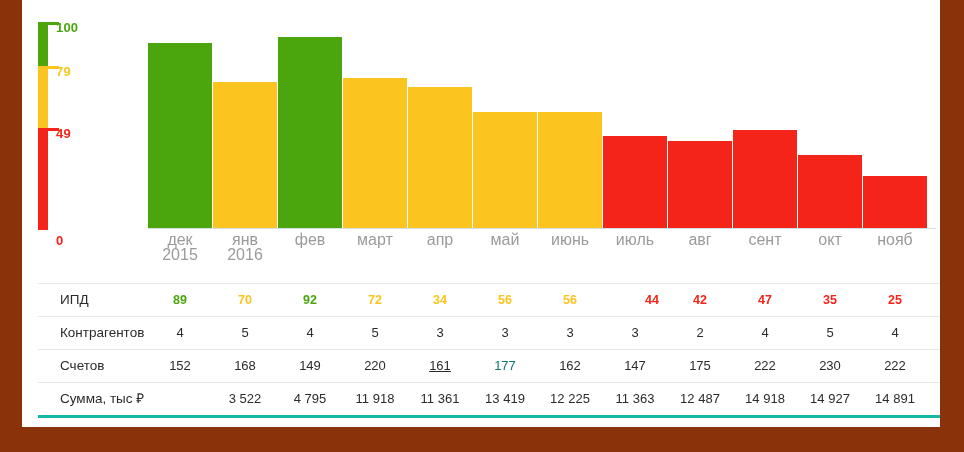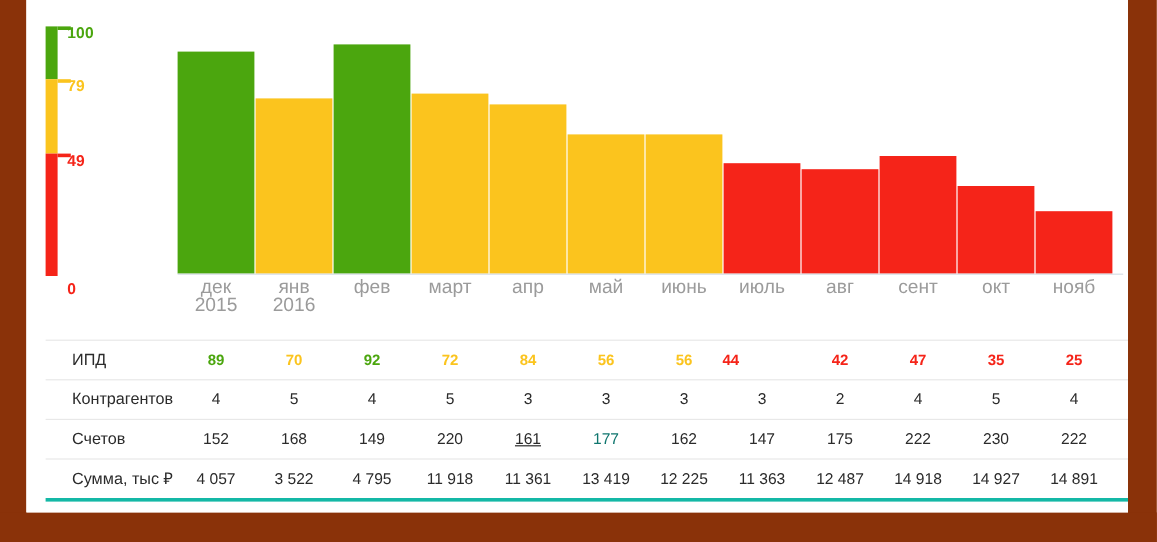--- a/index.html
+++ b/index.html
@@ -215,24 +215,24 @@
         <div class="xlabel" style="left: 715px;"><span>нояб</span></div>
       </div>
 
     <div class="table" id="table">
         <div class="trow">
           <div class="rowlabel">ИПД</div>
           <div class="cell ipd" style="left: 110px; color: rgb(75, 166, 14);">89</div>
           <div class="cell ipd" style="left: 175px; color: rgb(251, 196, 30);">70</div>
           <div class="cell ipd" style="left: 240px; color: rgb(75, 166, 14);">92</div>
           <div class="cell ipd" style="left: 305px; color: rgb(251, 196, 30);">72</div>
-          <div class="cell ipd" style="left: 370px; color: rgb(251, 196, 30);">84</div>
+          <div class="cell ipd" style="left: 370px; color: rgb(251, 196, 30);">34</div>
           <div class="cell ipd" style="left: 435px; color: rgb(251, 196, 30);">56</div>
           <div class="cell ipd" style="left: 500px; color: rgb(251, 196, 30);">56</div>
-          <div class="cell ipd" style="left: 539px; color: rgb(245, 36, 25);">44</div>
+          <div class="cell ipd" style="left: 582px; color: rgb(245, 36, 25);">44</div>
           <div class="cell ipd" style="left: 630px; color: rgb(245, 36, 25);">42</div>
           <div class="cell ipd" style="left: 695px; color: rgb(245, 36, 25);">47</div>
           <div class="cell ipd" style="left: 760px; color: rgb(245, 36, 25);">35</div>
           <div class="cell ipd" style="left: 825px; color: rgb(245, 36, 25);">25</div>
         </div>
         <div class="trow">
           <div class="rowlabel">Контрагентов</div>
           <div class="cell" style="left: 110px; color: rgb(43, 43, 43);">4</div>
           <div class="cell" style="left: 175px; color: rgb(43, 43, 43);">5</div>
           <div class="cell" style="left: 240px; color: rgb(43, 43, 43);">4</div>
@@ -256,21 +256,20 @@
           <div class="cell" style="left: 435px; color: #0f766e;">177</div>
           <div class="cell" style="left: 500px; color: rgb(43, 43, 43);">162</div>
           <div class="cell" style="left: 565px; color: rgb(43, 43, 43);">147</div>
           <div class="cell" style="left: 630px; color: rgb(43, 43, 43);">175</div>
           <div class="cell" style="left: 695px; color: rgb(43, 43, 43);">222</div>
           <div class="cell" style="left: 760px; color: rgb(43, 43, 43);">230</div>
           <div class="cell" style="left: 825px; color: rgb(43, 43, 43);">222</div>
         </div>
         <div class="trow">
           <div class="rowlabel">Сумма, тыс ₽</div>
-          <div class="cell wide" style="left: 100px; color: rgb(43, 43, 43);">4 057</div>
           <div class="cell wide" style="left: 165px; color: rgb(43, 43, 43);">3 522</div>
           <div class="cell wide" style="left: 230px; color: rgb(43, 43, 43);">4 795</div>
           <div class="cell wide" style="left: 295px; color: rgb(43, 43, 43);">11 918</div>
           <div class="cell wide" style="left: 360px; color: rgb(43, 43, 43);">11 361</div>
           <div class="cell wide" style="left: 425px; color: rgb(43, 43, 43);">13 419</div>
           <div class="cell wide" style="left: 490px; color: rgb(43, 43, 43);">12 225</div>
           <div class="cell wide" style="left: 555px; color: rgb(43, 43, 43);">11 363</div>
           <div class="cell wide" style="left: 620px; color: rgb(43, 43, 43);">12 487</div>
           <div class="cell wide" style="left: 685px; color: rgb(43, 43, 43);">14 918</div>
           <div class="cell wide" style="left: 750px; color: rgb(43, 43, 43);">14 927</div>

